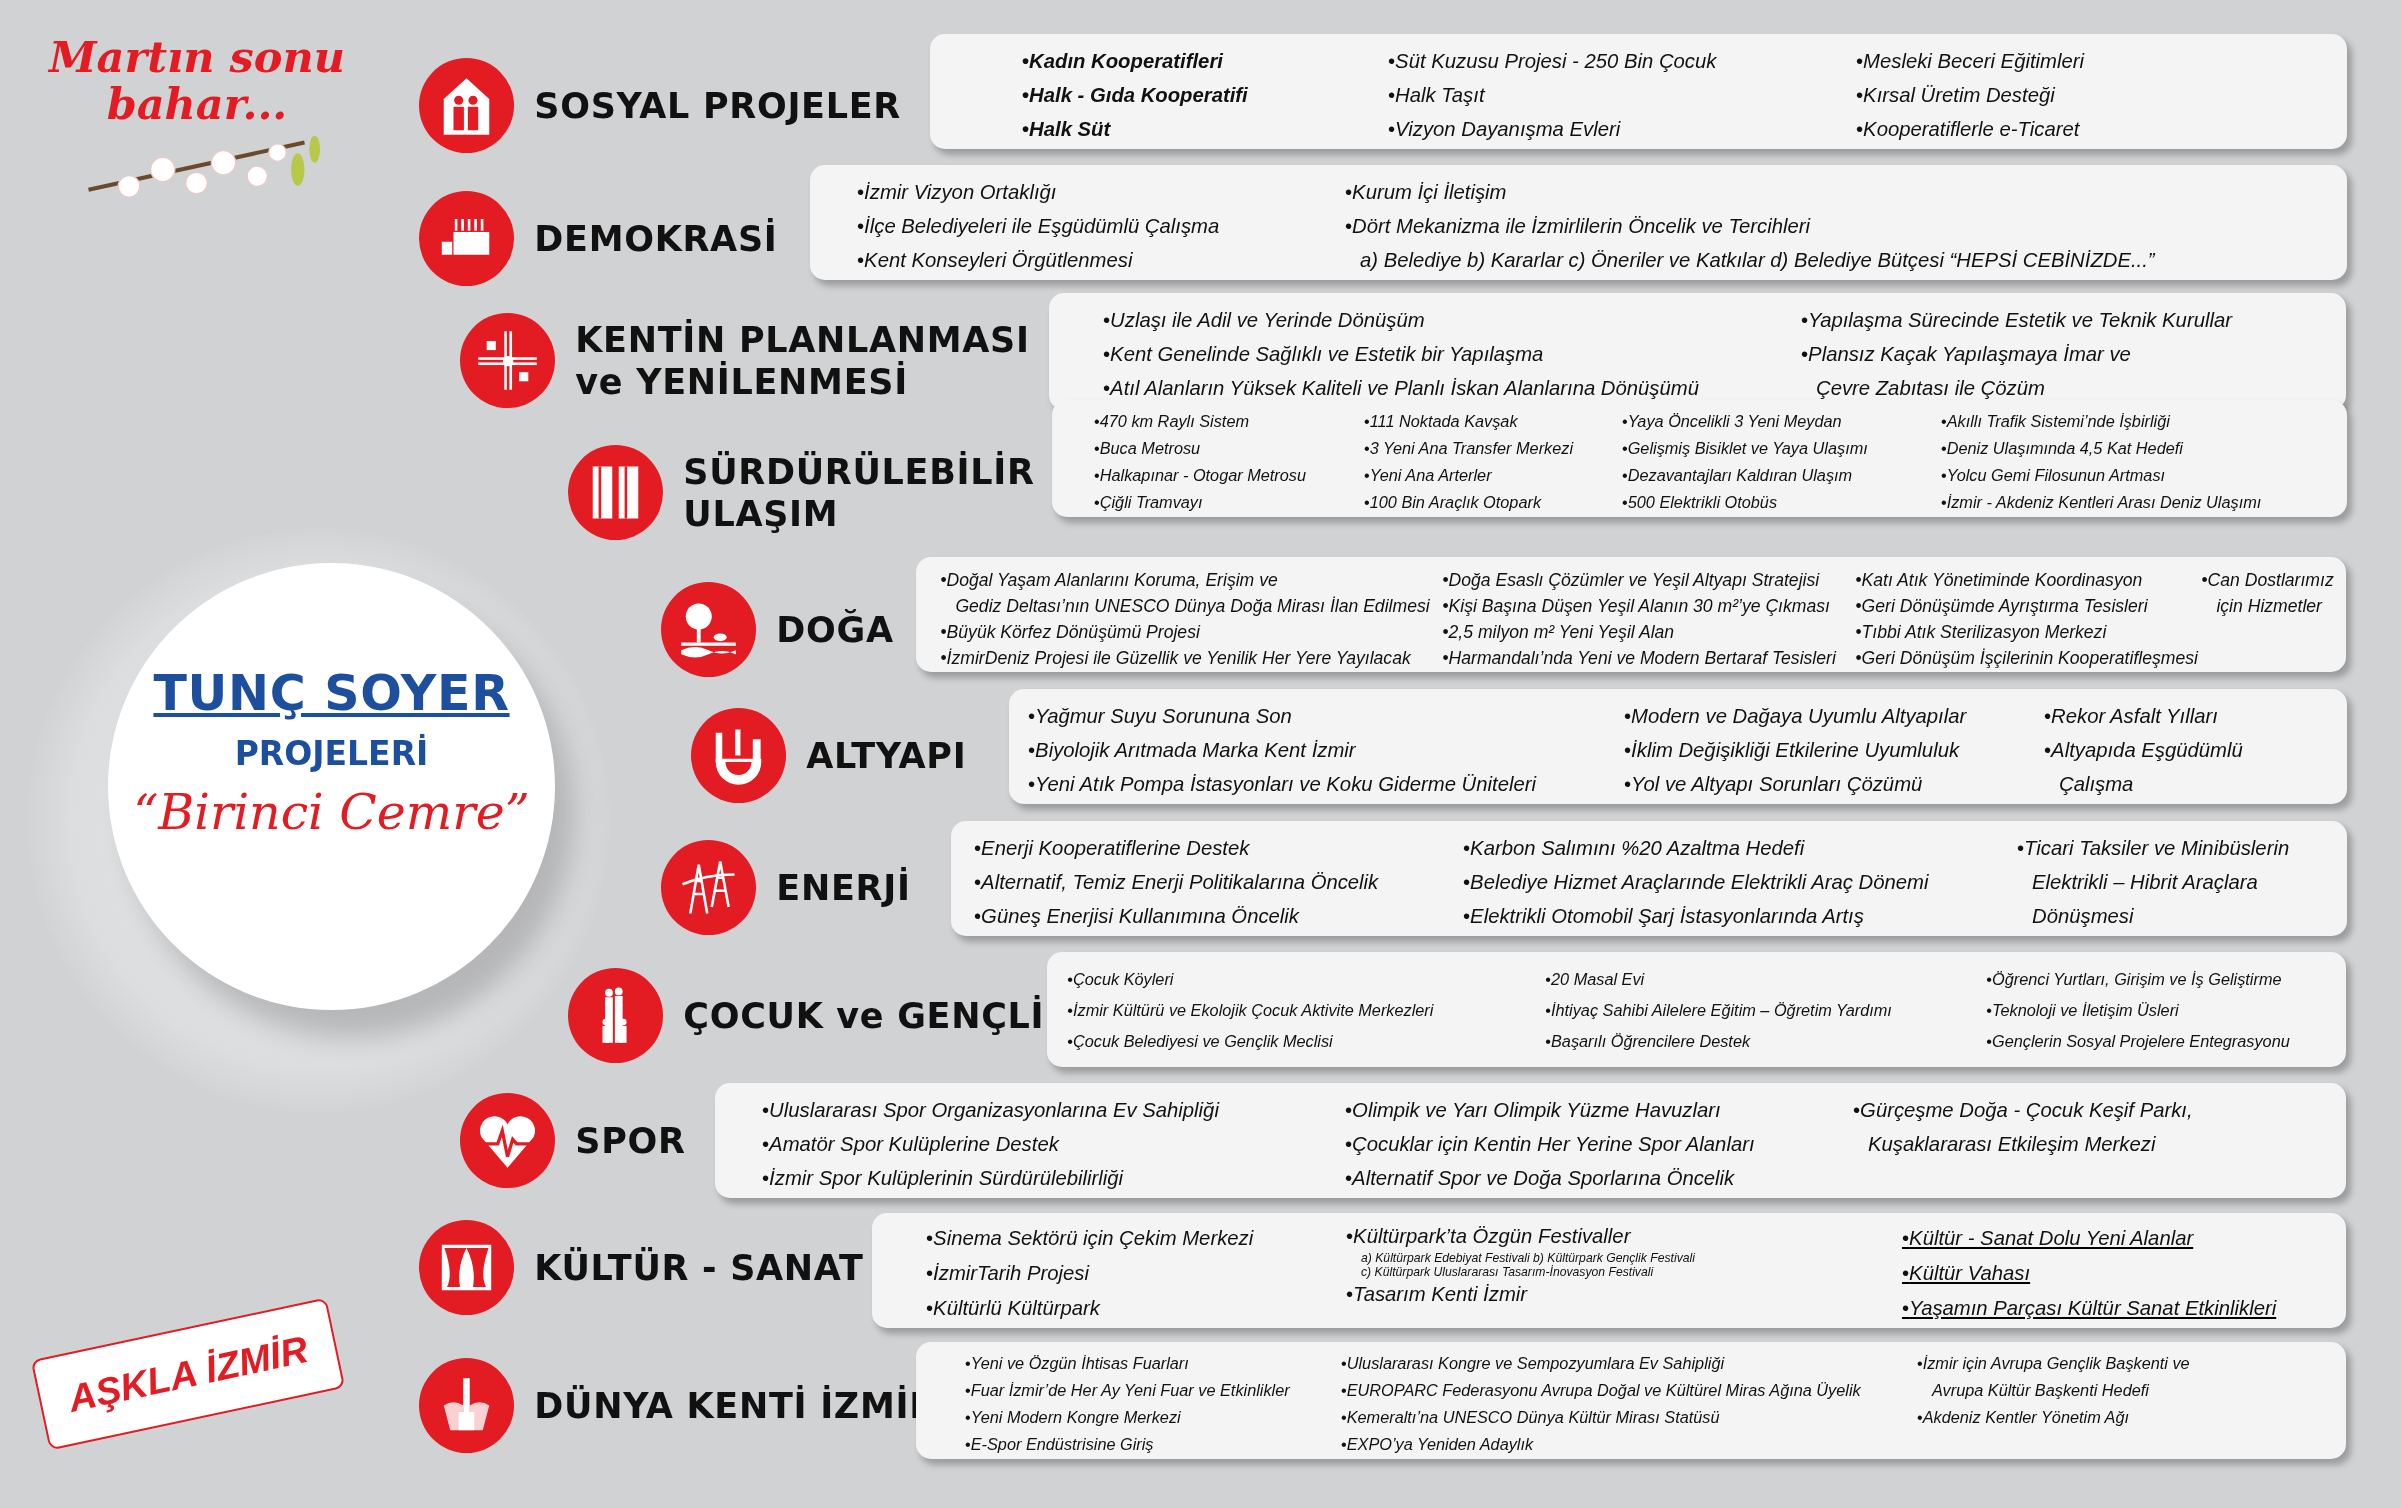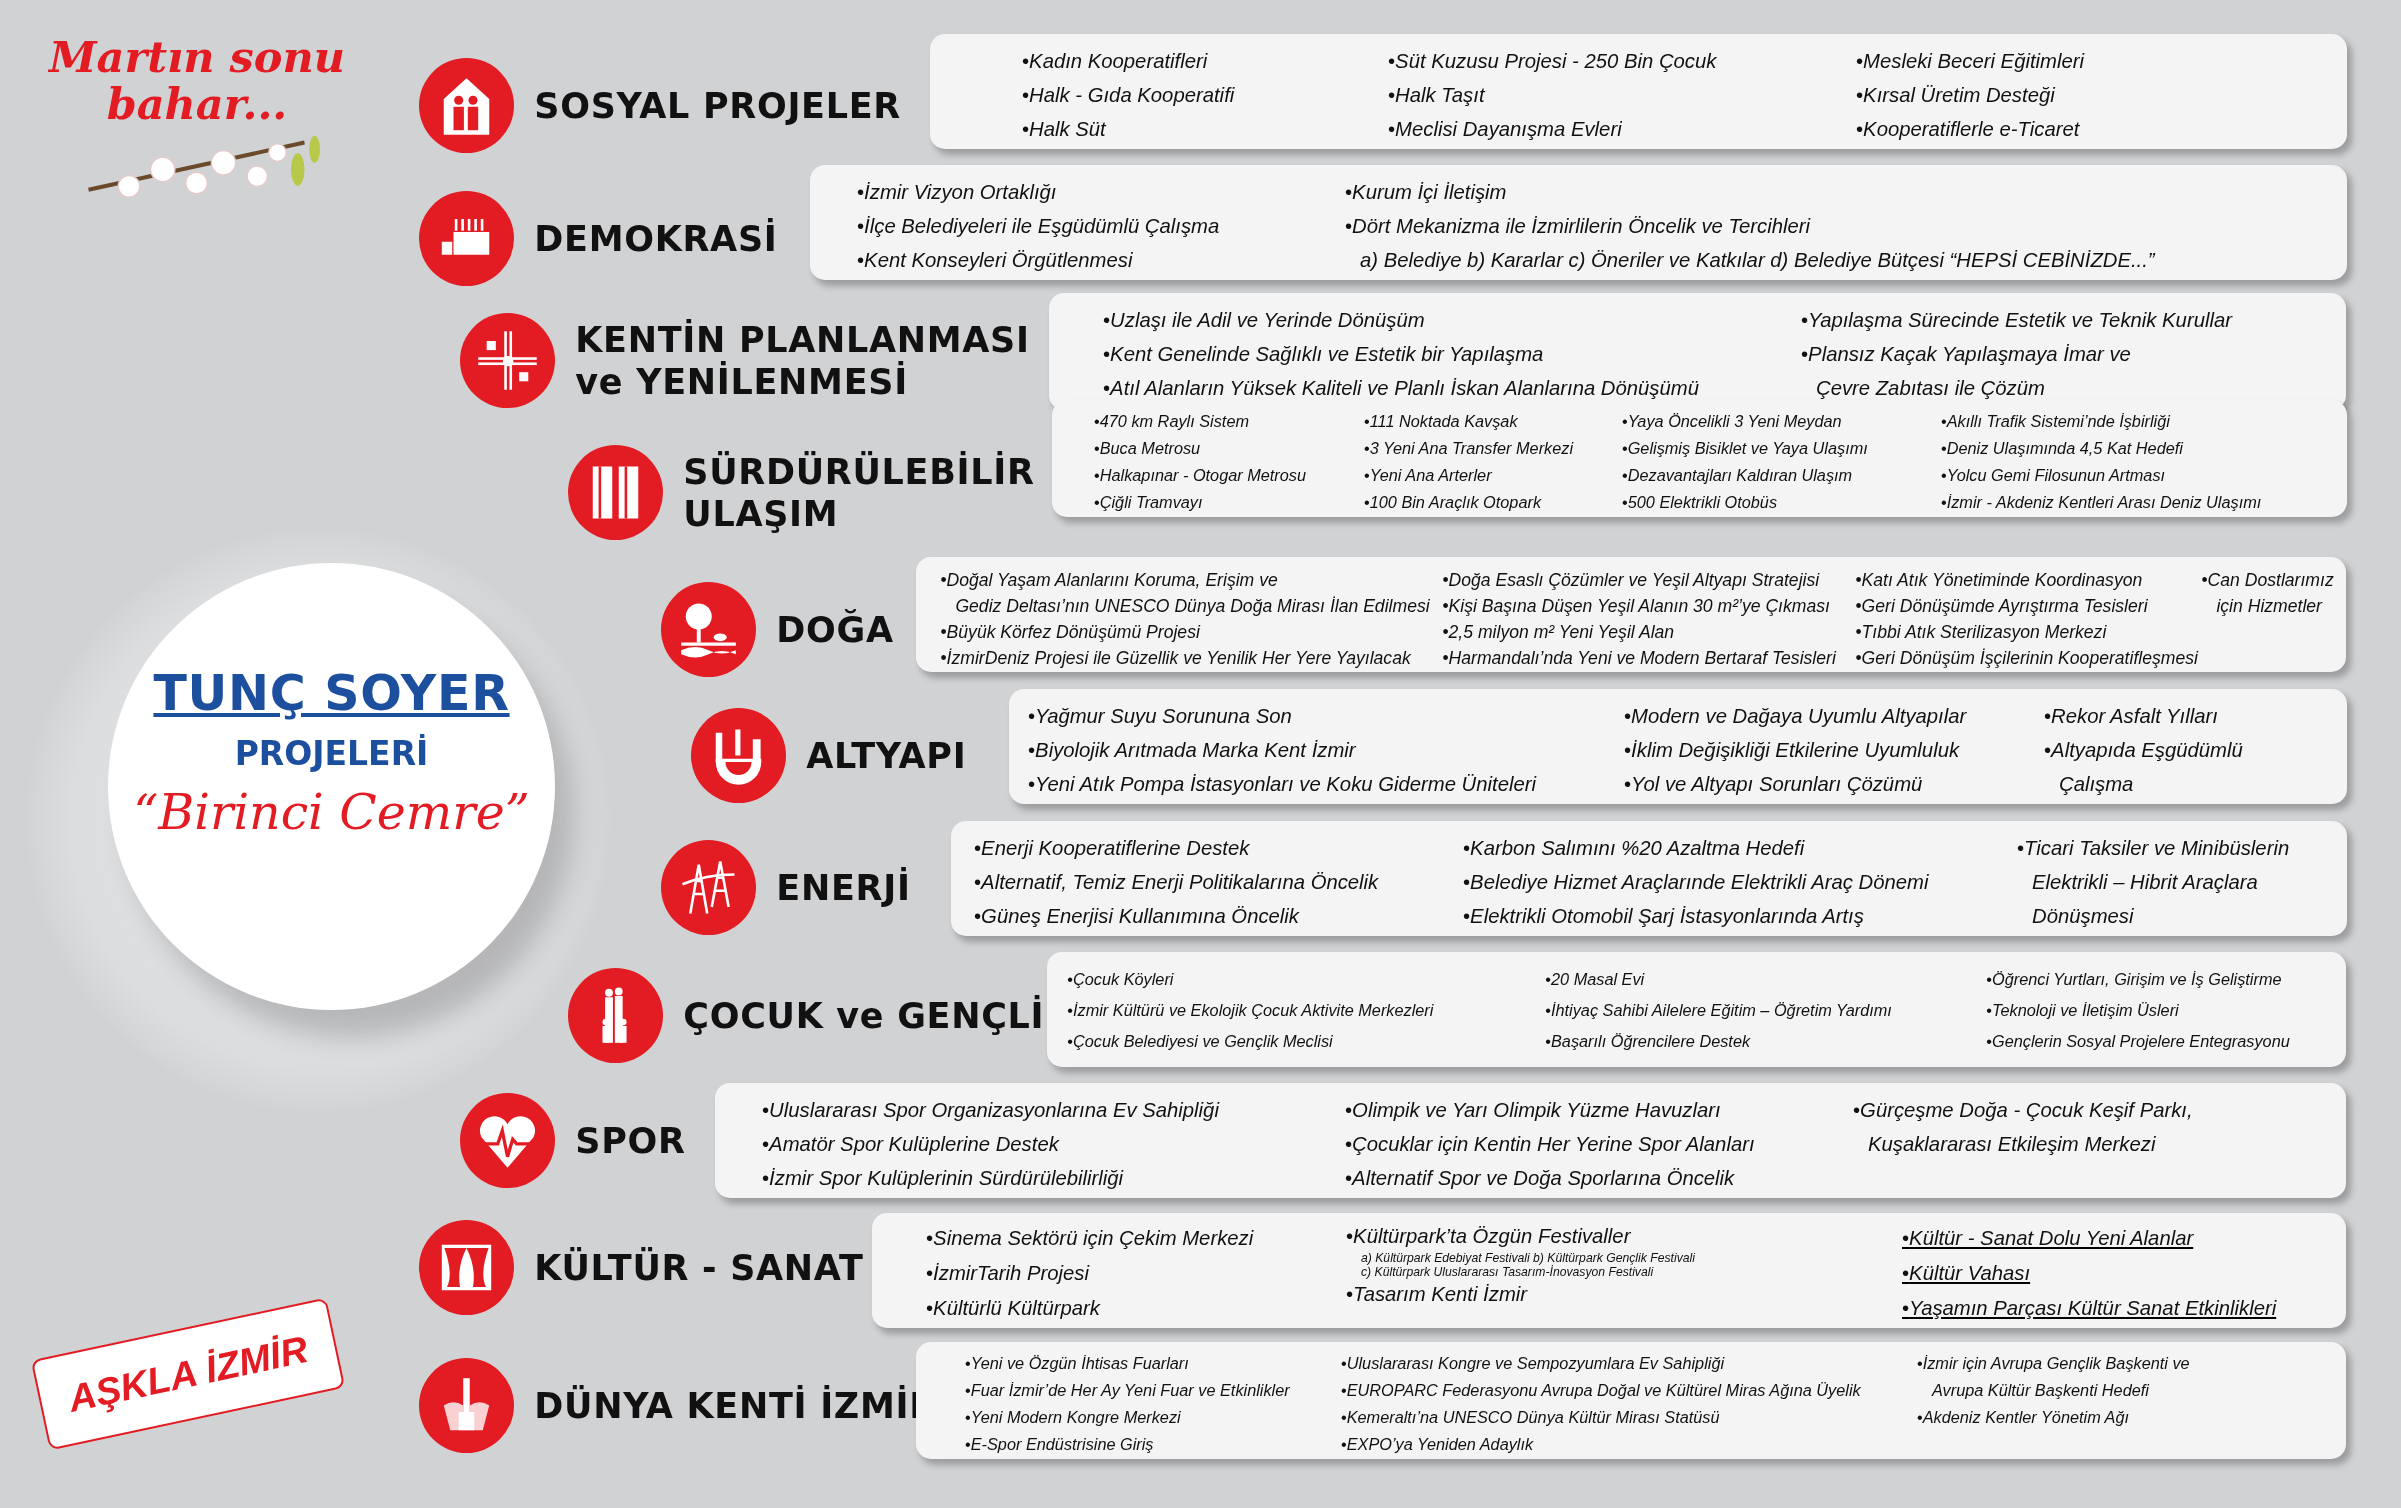--- a/index.html
+++ b/index.html
@@ -73,29 +73,29 @@
           <circle cx="38" cy="42" r="7"></circle>
           <circle cx="60" cy="42" r="7"></circle>
           <rect x="30" y="52" width="16" height="36"></rect>
           <rect x="52" y="52" width="16" height="36"></rect>
         </g>
       </svg>
   </div>
   <div class="label">SOSYAL PROJELER</div>
 </div>
 <div class="box" style="left:930px;top:34px;width:1417px;height:115px;padding-left:92px;">
-  <div class="col med" style="width:366px;">
+  <div class="col med" style="width:366px;font-weight:bold;">
     <div class="item b">Kadın Kooperatifleri</div>
     <div class="item b">Halk - Gıda Kooperatifi</div>
     <div class="item b">Halk Süt</div>
   </div>
   <div class="col med" style="width:468px;">
     <div class="item b">Süt Kuzusu Projesi - 250 Bin Çocuk</div>
     <div class="item b">Halk Taşıt</div>
-    <div class="item b">Meclisi Dayanışma Evleri</div>
+    <div class="item b">Vizyon Dayanışma Evleri</div>
   </div>
   <div class="col med">
     <div class="item b">Mesleki Beceri Eğitimleri</div>
     <div class="item b">Kırsal Üretim Desteği</div>
     <div class="item b">Kooperatiflerle e-Ticaret</div>
   </div>
 </div>
 
 <div class="row" style="left:419px;top:191px;">
   <div class="icon">

